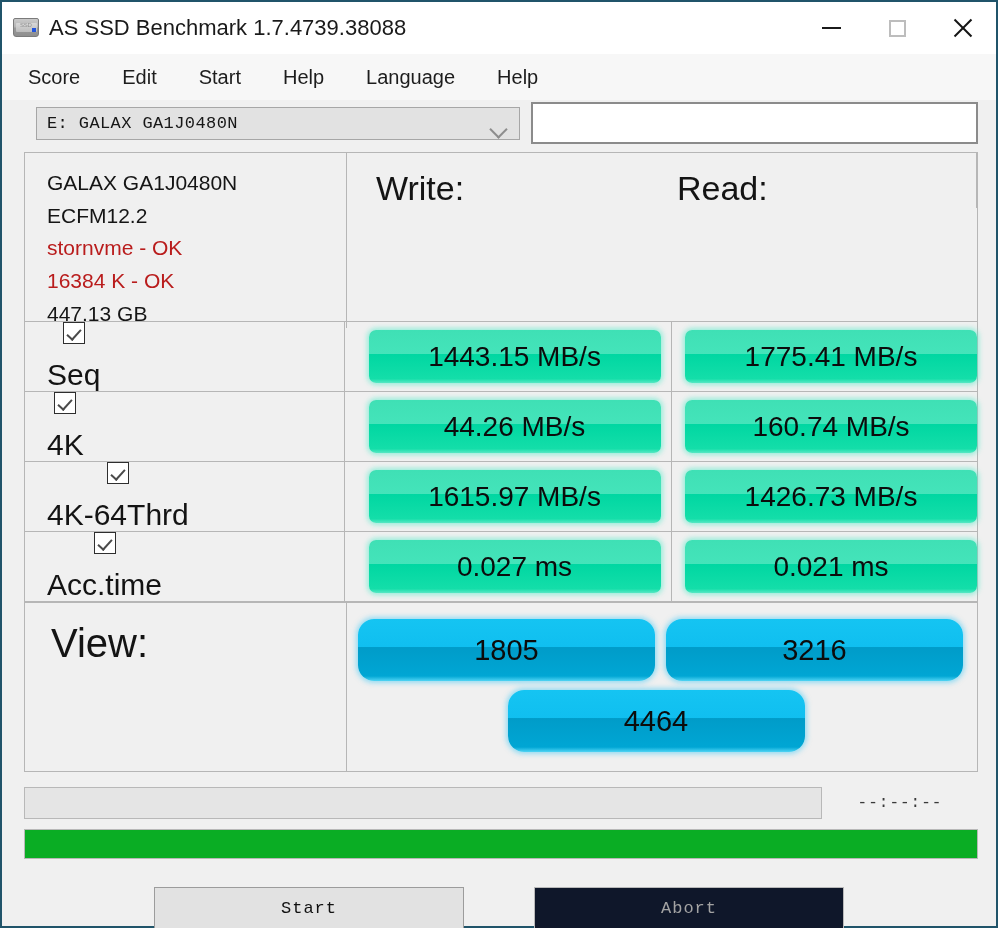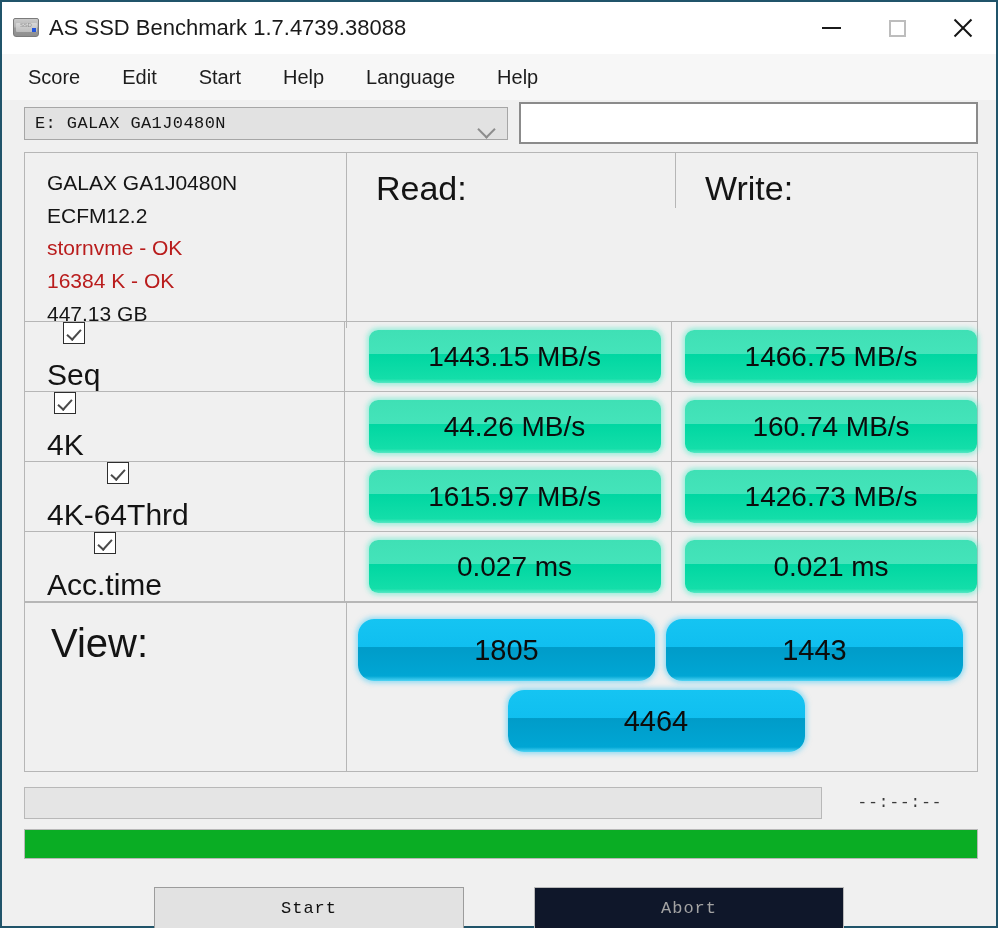--- a/index.html
+++ b/index.html
@@ -146,20 +146,21 @@
   }
   .drive-combo {
     width: 484px;
     height: 33px;
     background: #e2e2e2;
     border: 1px solid #a6a6a6;
     box-sizing: border-box;
     display: flex;
     align-items: center;
     position: relative;
+    margin-left: 12px;
   }
   .drive-combo-text {
     font-family: "Liberation Mono", monospace;
     font-size: 17px;
     color: #161616;
     padding-left: 10px;
     letter-spacing: 0.4px;
     white-space: nowrap;
   }
   .combo-arrow {
@@ -267,20 +268,21 @@
     font-size: 28px;
     color: #0c0c0c;
     font-family: "Liberation Sans", sans-serif;
     white-space: nowrap;
   }
   .pill-green {
     background: linear-gradient(180deg,
        #3fe0b5 0%, #44e4ba 45%,
        #00d7a2 46%, #14dea9 92%, #57e8c4 100%);
     box-shadow: 0 0 5px 2px rgba(80,235,200,0.55);
+    border-radius: 7px;
   }
 
   
   .score-wrap {
     margin: 0 18px 0 22px;
     border: 1px solid #b6b6b6;
     background: #f0f0f0;
     height: 168px;
     display: flex;
     flex: 0 0 auto;
@@ -437,40 +439,40 @@
       <div class="grow row-info">
         <div class="gcell c-label">
           <div class="info-list">
             <div class="info-line">GALAX GA1J0480N</div>
             <div class="info-line">ECFM12.2</div>
             <div class="info-line ok">stornvme - OK</div>
             <div class="info-line ok">16384 K - OK</div>
             <div class="info-line">447.13 GB</div>
           </div>
         </div>
+        <div class="gcell c-write" style="justify-content:flex-start">
+          <span class="head-text">Write:</span>
+        </div>
         <div class="gcell c-read" style="justify-content:flex-start">
           <span class="head-text">Read:</span>
-        </div>
-        <div class="gcell c-write" style="justify-content:flex-start">
-          <span class="head-text">Write:</span>
         </div>
       </div>
 
       <div class="grow row-test">
         <div class="gcell c-label">
           <div class="test-label">
             <span class="chk"></span>
             <span class="test-name">Seq</span>
           </div>
         </div>
         <div class="gcell c-read">
           <div class="pill pill-green">1443.15 MB/s</div>
         </div>
         <div class="gcell c-write">
-          <div class="pill pill-green">1466.75 MB/s</div>
+          <div class="pill pill-green">1775.41 MB/s</div>
         </div>
       </div>
 
       <div class="grow row-test">
         <div class="gcell c-label">
           <div class="test-label">
             <span class="chk"></span>
             <span class="test-name">4K</span>
           </div>
         </div>
@@ -515,21 +517,21 @@
     </div>
   </div>
 
   <div class="score-wrap">
     <div class="score-label-cell">
       <span class="score-title">View:</span>
     </div>
     <div class="score-values">
       <div class="score-top">
         <div class="pill pill-blue pill-score">1805</div>
-        <div class="pill pill-blue pill-score">1443</div>
+        <div class="pill pill-blue pill-score">3216</div>
       </div>
       <div class="score-bottom">
         <div class="pill pill-blue pill-score">4464</div>
       </div>
     </div>
   </div>
 
   <div class="status-row">
     <div class="status-box"></div>
     <div class="timer">--:--:--</div>

